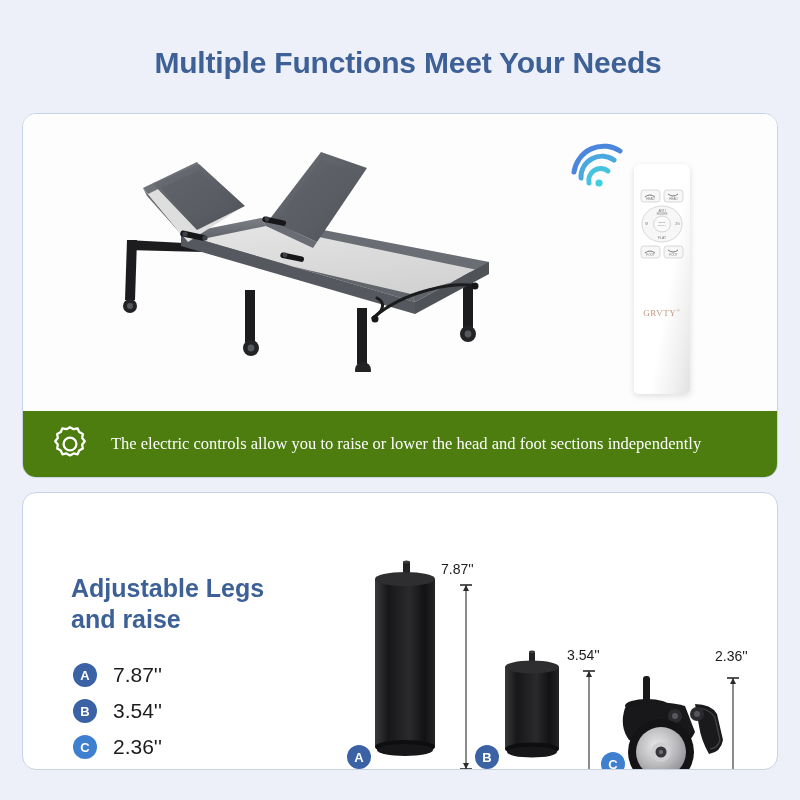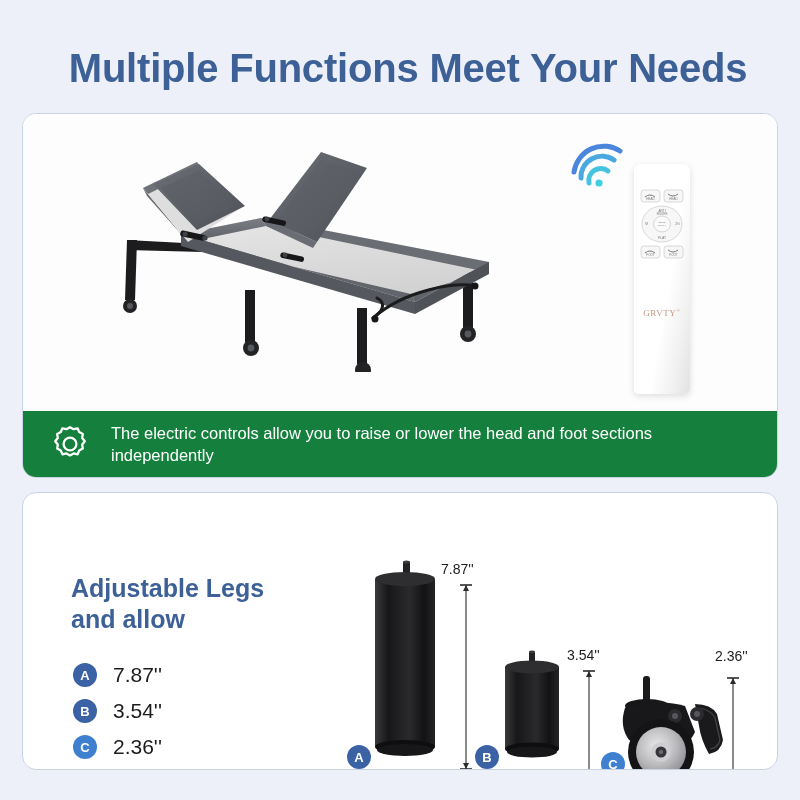--- a/index.html
+++ b/index.html
@@ -12,21 +12,21 @@
     background: #eef0f9;
     font-family: "Liberation Sans", sans-serif;
     overflow: hidden;
     position: relative;
   }
 
   
   .page-title {
     text-align: center;
     color: #3d6197;
-    font-size: 40px;
+    font-size: 30px;
     font-weight: bold;
     letter-spacing: -0.2px;
     padding-top: 48px;
     margin: 0 0 22px 0;
     line-height: 1;
     padding-left: 16px;
   }
 
   
   .card {
@@ -116,25 +116,26 @@
     vertical-align: super;
   }
 
   
   .banner {
     position: absolute;
     left: 0;
     right: 0;
     bottom: 0;
     height: 66px;
-    background: #15803d;
+    background: #4d7c0f;
     display: flex;
     align-items: center;
     padding: 0 26px;
     box-sizing: border-box;
+    font-family: Liberation Serif, serif;
   }
   .banner-icon {
     flex: 0 0 auto;
     width: 42px;
     height: 42px;
     margin-right: 20px;
   }
   .banner-text {
     color: #ffffff;
     font-size: 16.5px;
@@ -352,21 +353,21 @@
     </svg>
     <div class="banner-text">The electric controls allow you to raise or lower the head and foot sections independently</div>
   </div>
 </div>
 
 <div class="card card-bottom">
   <div class="legs-wrap">
 
     <div class="legs-heading">
       <div>Adjustable Legs</div>
-      <div>and allow</div>
+      <div>and raise</div>
     </div>
 
     <div class="legend">
       <div class="legend-row">
         <div class="badge">A</div>
         <div class="legend-value">7.87''</div>
       </div>
       <div class="legend-row">
         <div class="badge">B</div>
         <div class="legend-value">3.54''</div>

